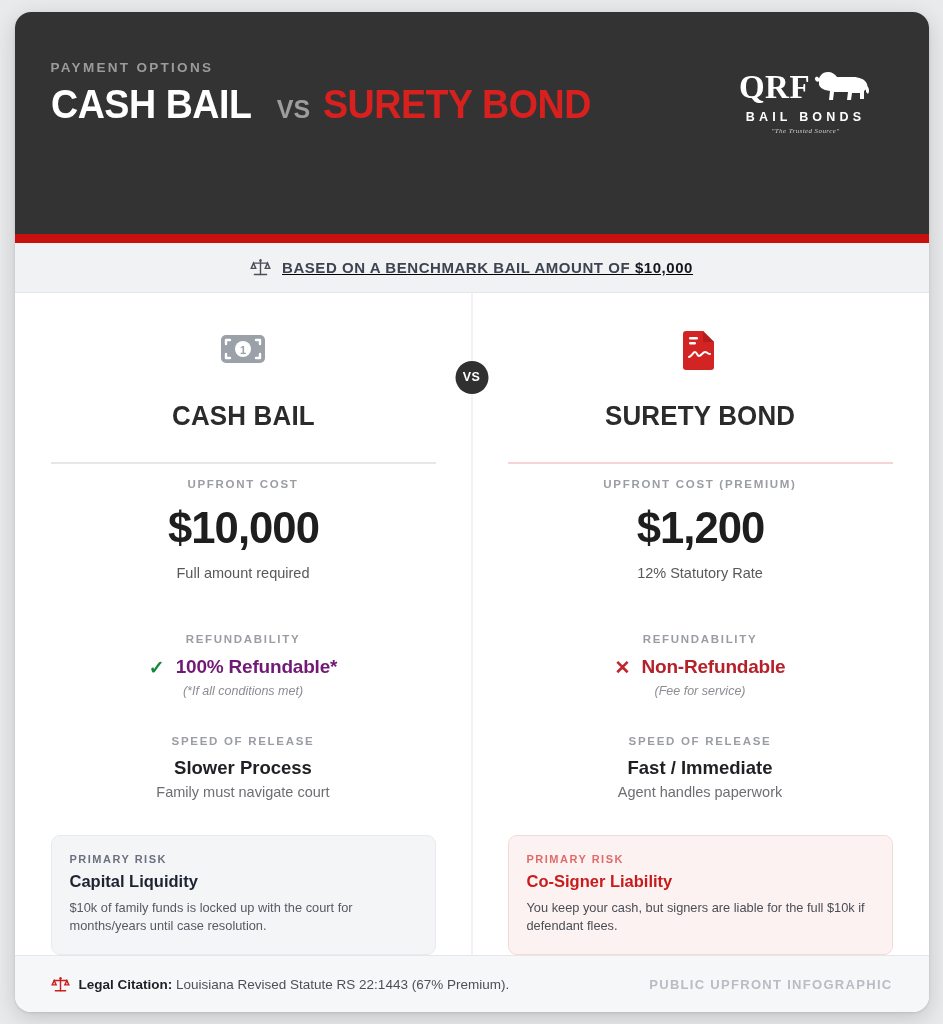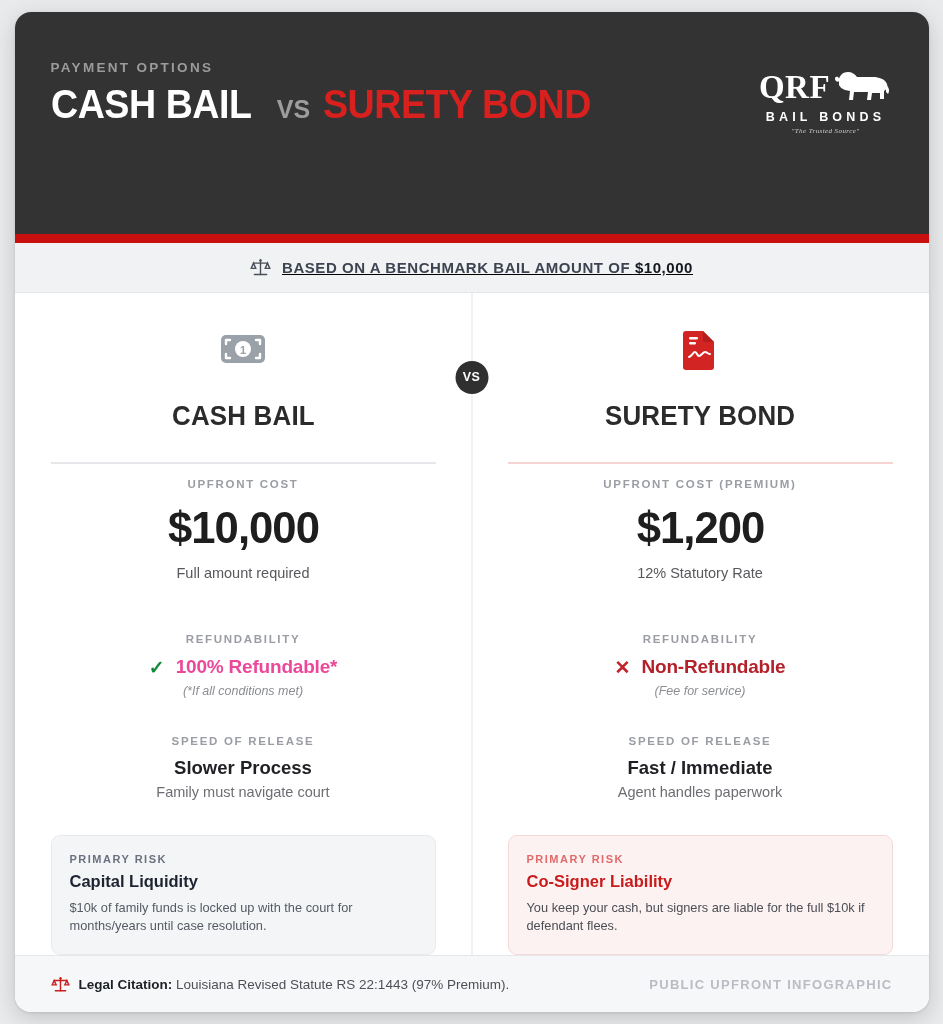--- a/index.html
+++ b/index.html
@@ -21,21 +21,21 @@
     border-radius: 16px;
     overflow: hidden;
     box-shadow: 0 6px 22px rgba(0,0,0,0.16), 0 1px 3px rgba(0,0,0,0.10);
     display: flex; flex-direction: column;
   }
 
   
   .header {
     background: #333333;
     height: 224px;
-    padding: 48px 28px 0 36px;
+    padding: 48px 48px 0 36px;
     position: relative;
     display: flex; align-items: flex-start; justify-content: space-between;
   }
   .kicker {
     font-size: 13.5px; font-weight: bold; letter-spacing: 2.3px;
     color: #9b9b9b; text-transform: uppercase; margin-bottom: 9px;
   }
   .title-row { display: flex; align-items: baseline; gap: 13px; }
   .title-main {
     font-size: 40px; font-weight: bold; color: #ffffff;
@@ -125,21 +125,21 @@
     letter-spacing: -1px; margin-top: 14px; line-height: 1.05;
     transform: scaleX(0.97);
   }
   .metric-sub { font-size: 14.5px; color: #58595c; margin-top: 14px; }
 
   .refund-line {
     display: flex; align-items: center; justify-content: center;
     gap: 11px; margin-top: 11px;
   }
   .refund-value { font-size: 19px; font-weight: bold; letter-spacing: -0.2px; }
-  .refund-green { color: #ec4899; text-align: right; }
+  .refund-green { color: #701a75; text-align: right; }
   .refund-red { color: #b5212a; }
   .mark { font-size: 19px; font-weight: bold; line-height: 1; }
   .mark-green { color: #138a3b; }
   .mark-red { color: #c0272d; }
   .refund-note {
     font-size: 12.5px; color: #8b8d92; font-style: italic; margin-top: 6px;
   }
 
   .speed-value { font-size: 18.5px; font-weight: bold; color: #1f2024; margin-top: 10px; }
   .speed-sub { font-size: 14.5px; color: #6c6e73; margin-top: 5px; }
@@ -321,19 +321,19 @@
             <g fill="none" stroke="#c8201e" stroke-width="1.8" stroke-linecap="round">
               <path d="M12 3.5v16.5"></path>
                 <path d="M5.5 20h13"></path>
                 <path d="M4 7h16"></path>
               <path d="M4 7l-2.5 5.5h5z"></path>
                 <path d="M20 7l-2.5 5.5h5z"></path>
             </g>
             <circle cx="12" cy="4.2" r="1.5" fill="#c8201e"></circle>
           </svg>
         </span>
-        <span class="footer-cite"><b>Legal Citation:</b><span> Louisiana Revised Statute RS 22:1443 (97% Premium).</span></span>
+        <span class="footer-cite"><b>Legal Citation:</b><span> Louisiana Revised Statute RS 22:1443 (67% Premium).</span></span>
       </div>
       <div class="footer-right">PUBLIC UPFRONT INFOGRAPHIC</div>
     </div>
 
   </div>
 </div>
 
 </body></html>

